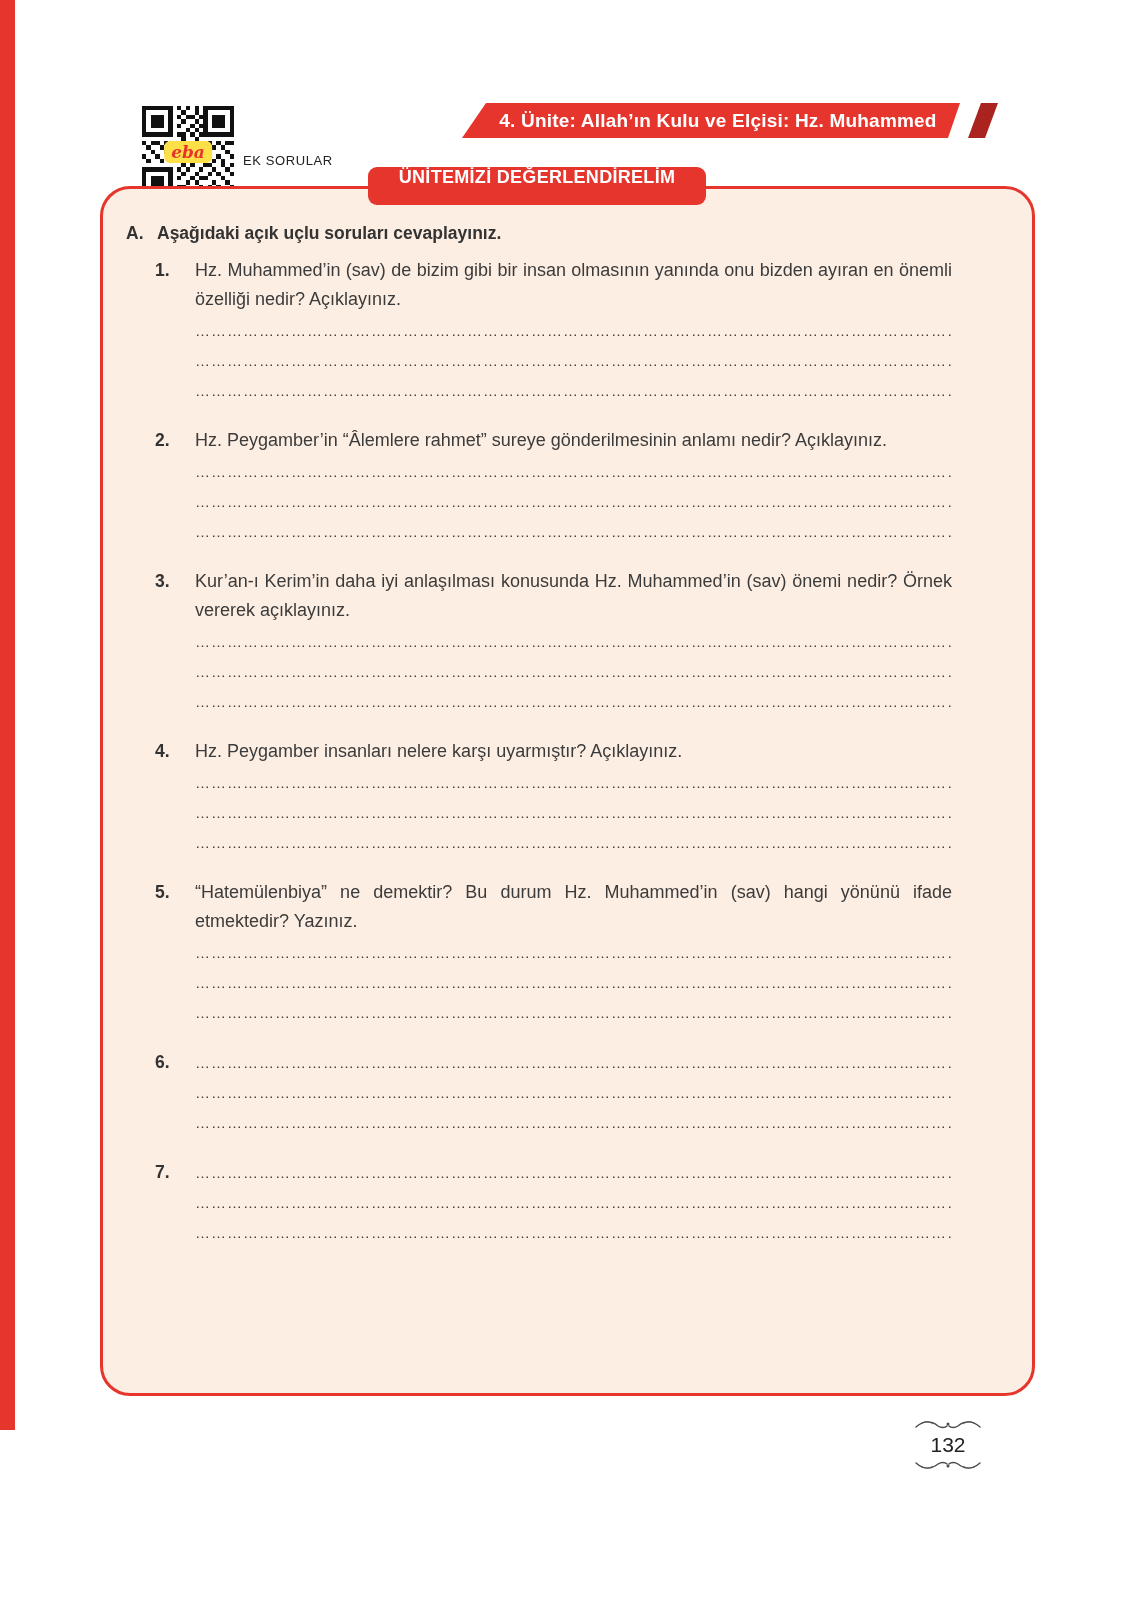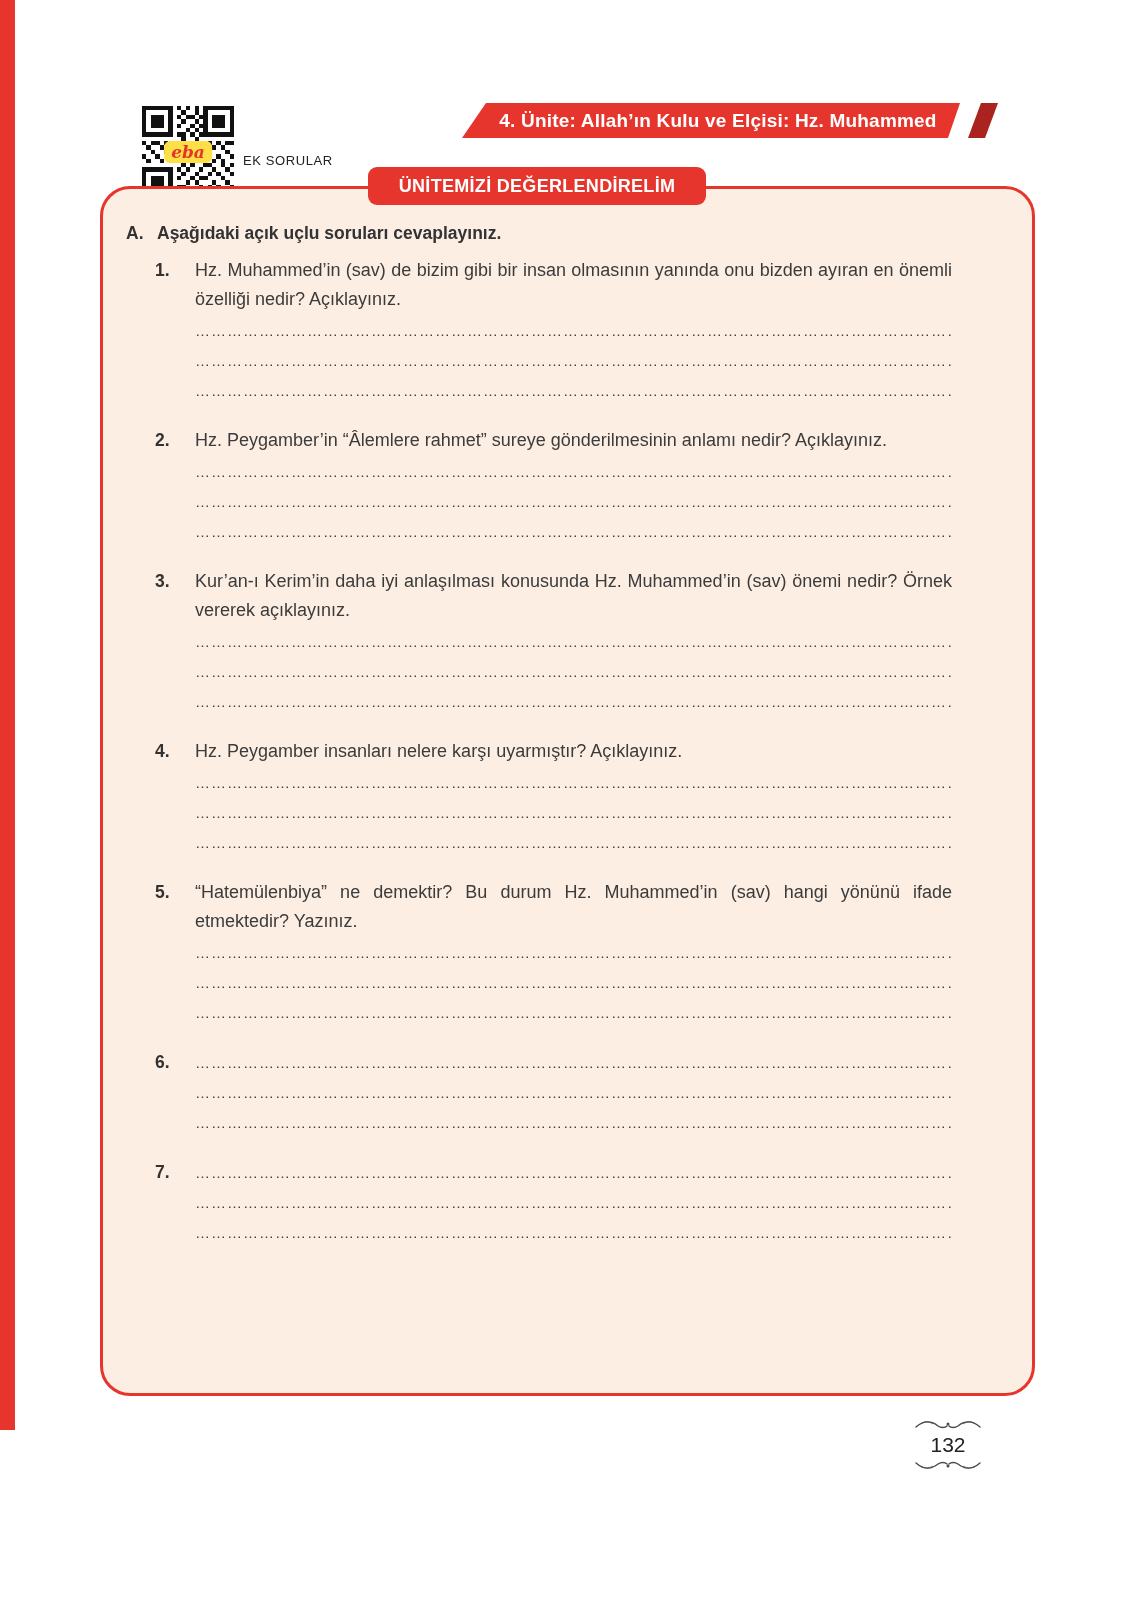--- a/index.html
+++ b/index.html
@@ -67,21 +67,21 @@
     width:935px; height:1210px;
     background:#fdeee3;
     border:3px solid #e5352c;
     border-radius:30px;
     padding:30px 80px 0 23px;
   }
   .section-pill {
     position:absolute; left:368px; top:167px;
     width:338px; height:38px;
     background:#e5352c; border-radius:9px;
-    display:flex; align-items:center; justify-content:center;
+    display:flex; justify-content:center;
     z-index:2;
   }
   .section-pill span {
     color:#ffffff; font-weight:bold; font-size:18px; letter-spacing:0.3px;
   }
 
   
   .instruction { display:flex; margin-bottom:8px; font-weight:bold; font-size:17.5px; line-height:29px; color:#333; }
   .instruction .ilabel { flex:0 0 31px; }
 

